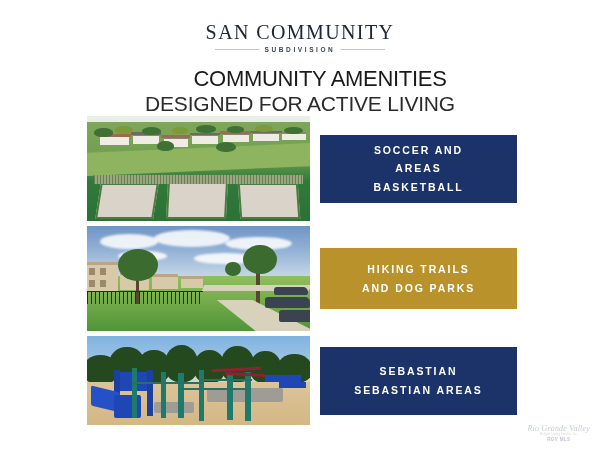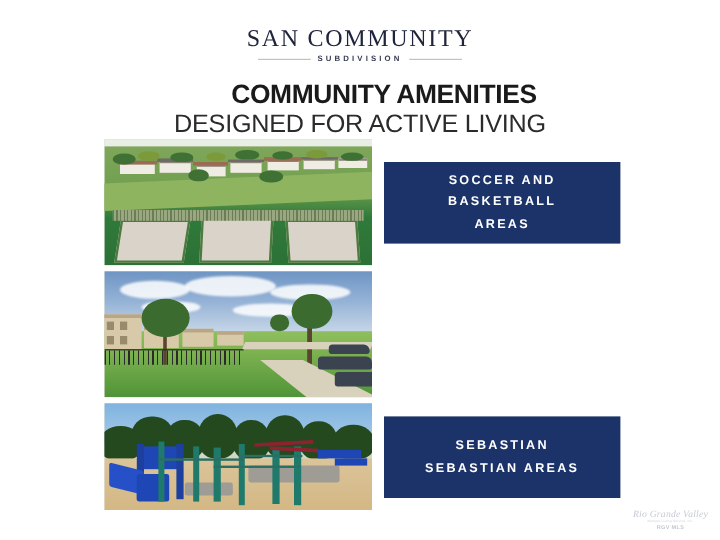--- a/index.html
+++ b/index.html
@@ -25,21 +25,21 @@
     gap:6px; margin-top:4px;
   }
   .brand-rule { height:1px; width:44px; background:#c9c2ac; }
   .brand-sub {
     font-size:6.5px; letter-spacing:2.6px; color:#3a4054;
     font-weight:600;
   }
 
   .title-block { text-align:center; margin-top:14px; }
   .title-main {
-    font-size:22px; font-weight:bold; letter-spacing:-0.3px;
+    font-size:22px; font-weight:normal; letter-spacing:-0.3px;
     color:#1a1a1a; line-height:1.05;margin-left:40px;
   }
   .title-sub {
     font-size:21px; font-weight:300; letter-spacing:-0.2px;
     color:#2b2b2b; line-height:1.15; margin-top:2px;
   }
 
   
   .rows { position:absolute; left:87px; top:116px; width:430px; }
   .row { display:flex; align-items:stretch; }
@@ -175,22 +175,22 @@
         <div class="p1-tree" style="left:57%;top:56%;width:9%;height:36%;"></div>
       </div>
       <div class="p1-court" style="left:5%;top:64%;width:26%;height:34%;transform:skewX(-9deg);"></div>
       <div class="p1-court" style="left:36%;top:62%;width:27%;height:36%;transform:skewX(-3deg);"></div>
       <div class="p1-court" style="left:68%;top:64%;width:27%;height:34%;transform:skewX(4deg);"></div>
       <div class="p1-fence" style="left:3%;top:56%;width:94%;height:9%;"></div>
     </div>
     <div class="label navy">
       <div>
         <div>SOCCER AND</div>
+        <div>AREAS</div>
         <div>BASKETBALL</div>
-        <div>AREAS</div>
       </div>
     </div>
   </div>
 
   <div class="row row2">
     <div class="photo">
       <div class="p2-sky"></div>
       <div class="p2-cloud" style="left:6%;top:8%;width:26%;height:14%;"></div>
       <div class="p2-cloud" style="left:30%;top:4%;width:34%;height:16%;"></div>
       <div class="p2-cloud" style="left:62%;top:10%;width:30%;height:13%;"></div>
@@ -210,20 +210,26 @@
       <div class="p2-trunk" style="left:76%;top:40%;width:1.6%;height:34%;"></div>
       <div class="p2-tree" style="left:70%;top:18%;width:15%;height:28%;"></div>
       <div class="p2-tree" style="left:62%;top:34%;width:7%;height:14%;"></div>
       <div class="p2-path" style="left:52%;top:56%;width:48%;height:6%;transform:skewX(-24deg);"></div>
       <div class="p2-path" style="left:58%;top:70%;width:44%;height:30%;clip-path:polygon(0 0,36% 0,100% 100%,40% 100%);"></div>
       <div class="p2-fence" style="left:0%;top:62%;width:52%;height:12%;"></div>
       <div class="p2-car" style="left:84%;top:58%;width:15%;height:8%;"></div>
       <div class="p2-car" style="left:80%;top:68%;width:20%;height:10%;"></div>
       <div class="p2-car" style="left:86%;top:80%;width:16%;height:11%;"></div>
     </div>
+    <div class="label gold">
+      <div>
+        <div>HIKING TRAILS</div>
+        <div>AND DOG PARKS</div>
+      </div>
+    </div>
   </div>
 
   <div class="row row3">
     <div class="photo">
       <div class="p3-sky"></div>
       <div class="p3-trees">
         <div class="p3-t" style="left:-2%;top:30%;width:16%;height:70%;"></div>
         <div class="p3-t" style="left:10%;top:10%;width:16%;height:86%;"></div>
         <div class="p3-t" style="left:23%;top:18%;width:14%;height:80%;"></div>
         <div class="p3-t" style="left:35%;top:4%;width:15%;height:92%;"></div>

